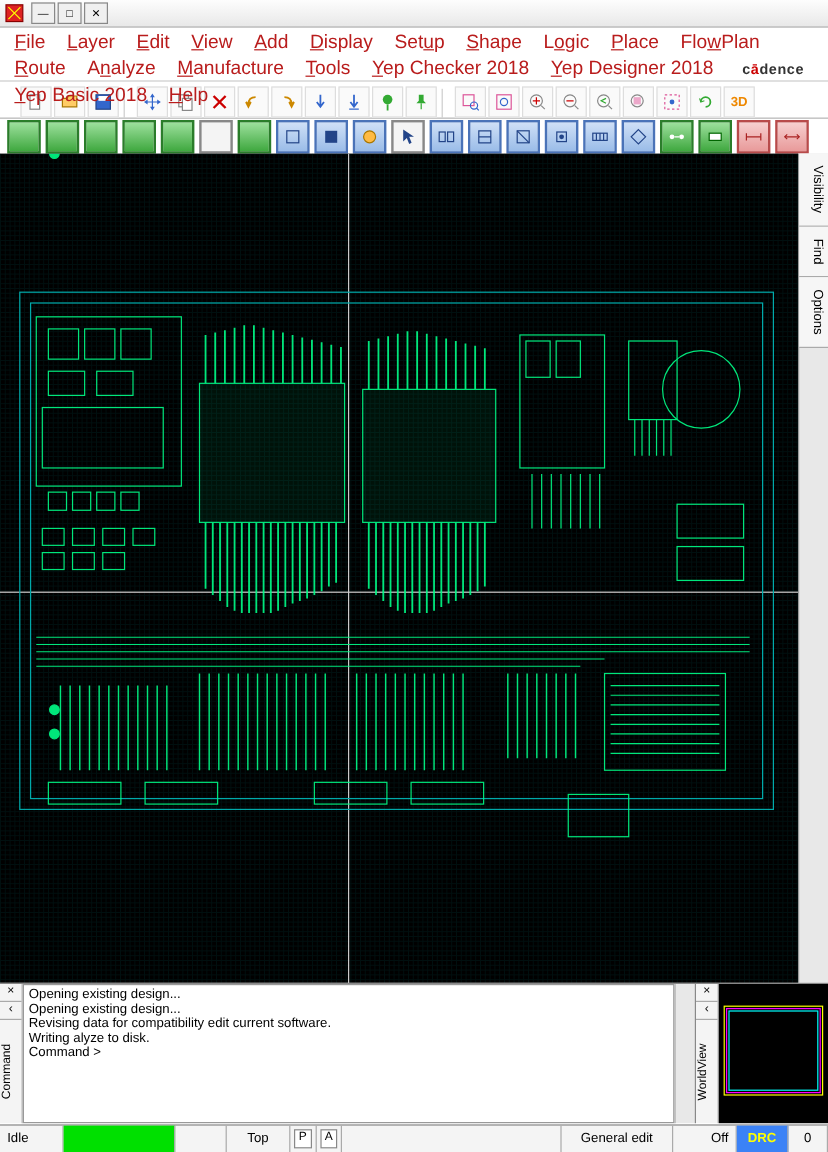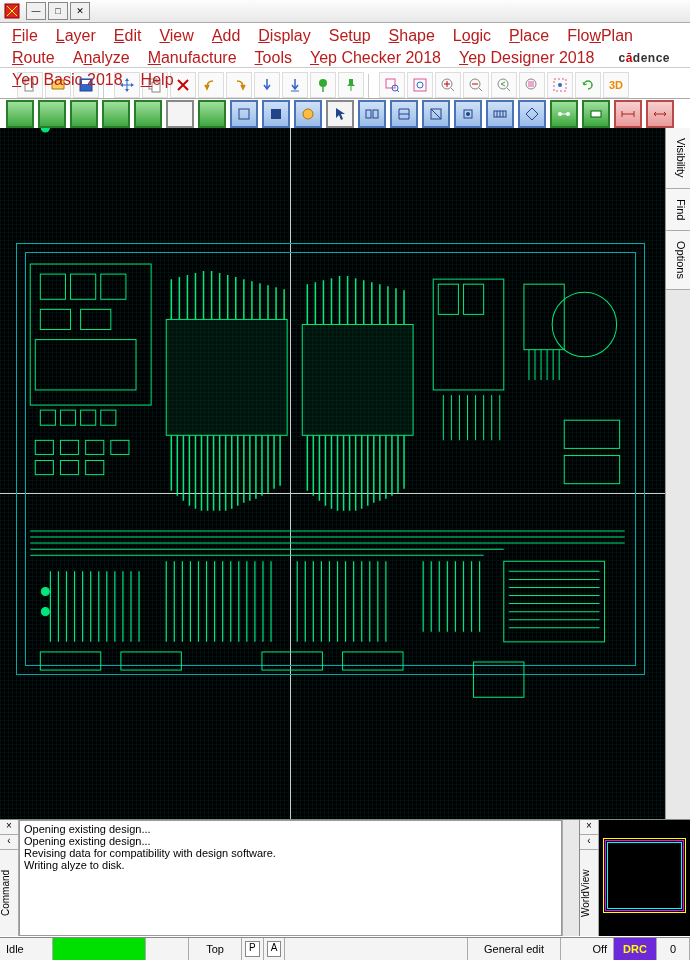--- a/index.html
+++ b/index.html
@@ -45,21 +45,21 @@
 .wv-left .cx{height:14px;border-bottom:1px solid #aaa;font-size:10px;text-align:center;cursor:pointer}
 .wv-left .lbl{flex:1;writing-mode:vertical-rl;font-size:10px;text-align:center;transform:rotate(180deg)}
 .wv-canvas{flex:1;background:#000;position:relative}
 .wv-canvas .wv-rect{position:absolute;left:6px;right:6px;top:20px;bottom:25px;border:1px solid #f0f}
 .wv-canvas .wv-rect2{position:absolute;left:8px;right:8px;top:22px;bottom:27px;border:1px solid #0ff}
 .wv-canvas .wv-sel{position:absolute;left:4px;right:4px;top:18px;bottom:23px;border:1px solid #ff0}
 
 .statusbar{position:absolute;left:0;right:0;bottom:0;height:22px;border-top:1px solid #888;display:flex;align-items:stretch;background:#f4f4f4;font-size:11px}
 .statusbar .cell{border-right:1px solid #aaa;padding:3px 6px;display:flex;align-items:center}
 .statusbar .cell.green{background:#00e000;width:80px}
-.statusbar .cell.drc{background:#6d28d9;color:#ff0;font-weight:bold}
+.statusbar .cell.drc{background:#3b82f6;color:#ff0;font-weight:bold}
 .statusbar .pbtn{border:1px solid #888;padding:0 3px;margin:0 1px;background:#fff;height:14px;line-height:12px;font-size:10px}
 
 
 .ico{width:16px;height:16px}
 </style>
 </head>
 <body>
 
 <div class="titlebar">
   <svg class="app-icon" viewBox="0 0 16 16">
@@ -396,22 +396,23 @@
 
 <div class="cmd-panel">
   <div class="cmd-left">
     <div class="cx">×</div>
     <div class="cx">‹</div>
     <div class="lbl">Command</div>
   </div>
   <div class="cmd-text">
     <div>Opening existing design...</div>
     <div>Opening existing design...</div>
-    <div>Revising data for compatibility with design software.</div>
+    <div>Revising data for compatibility edit current software.</div>
     <div>Writing alyze to disk.</div>
+    <div>Command &gt;</div>
   </div>
   <div class="cmd-scroll"></div>
   <div class="worldview">
     <div class="wv-left">
       <div class="cx">×</div>
       <div class="cx">‹</div>
       <div class="lbl">WorldView</div>
     </div>
     <div class="wv-canvas">
       <div class="wv-sel"></div>

